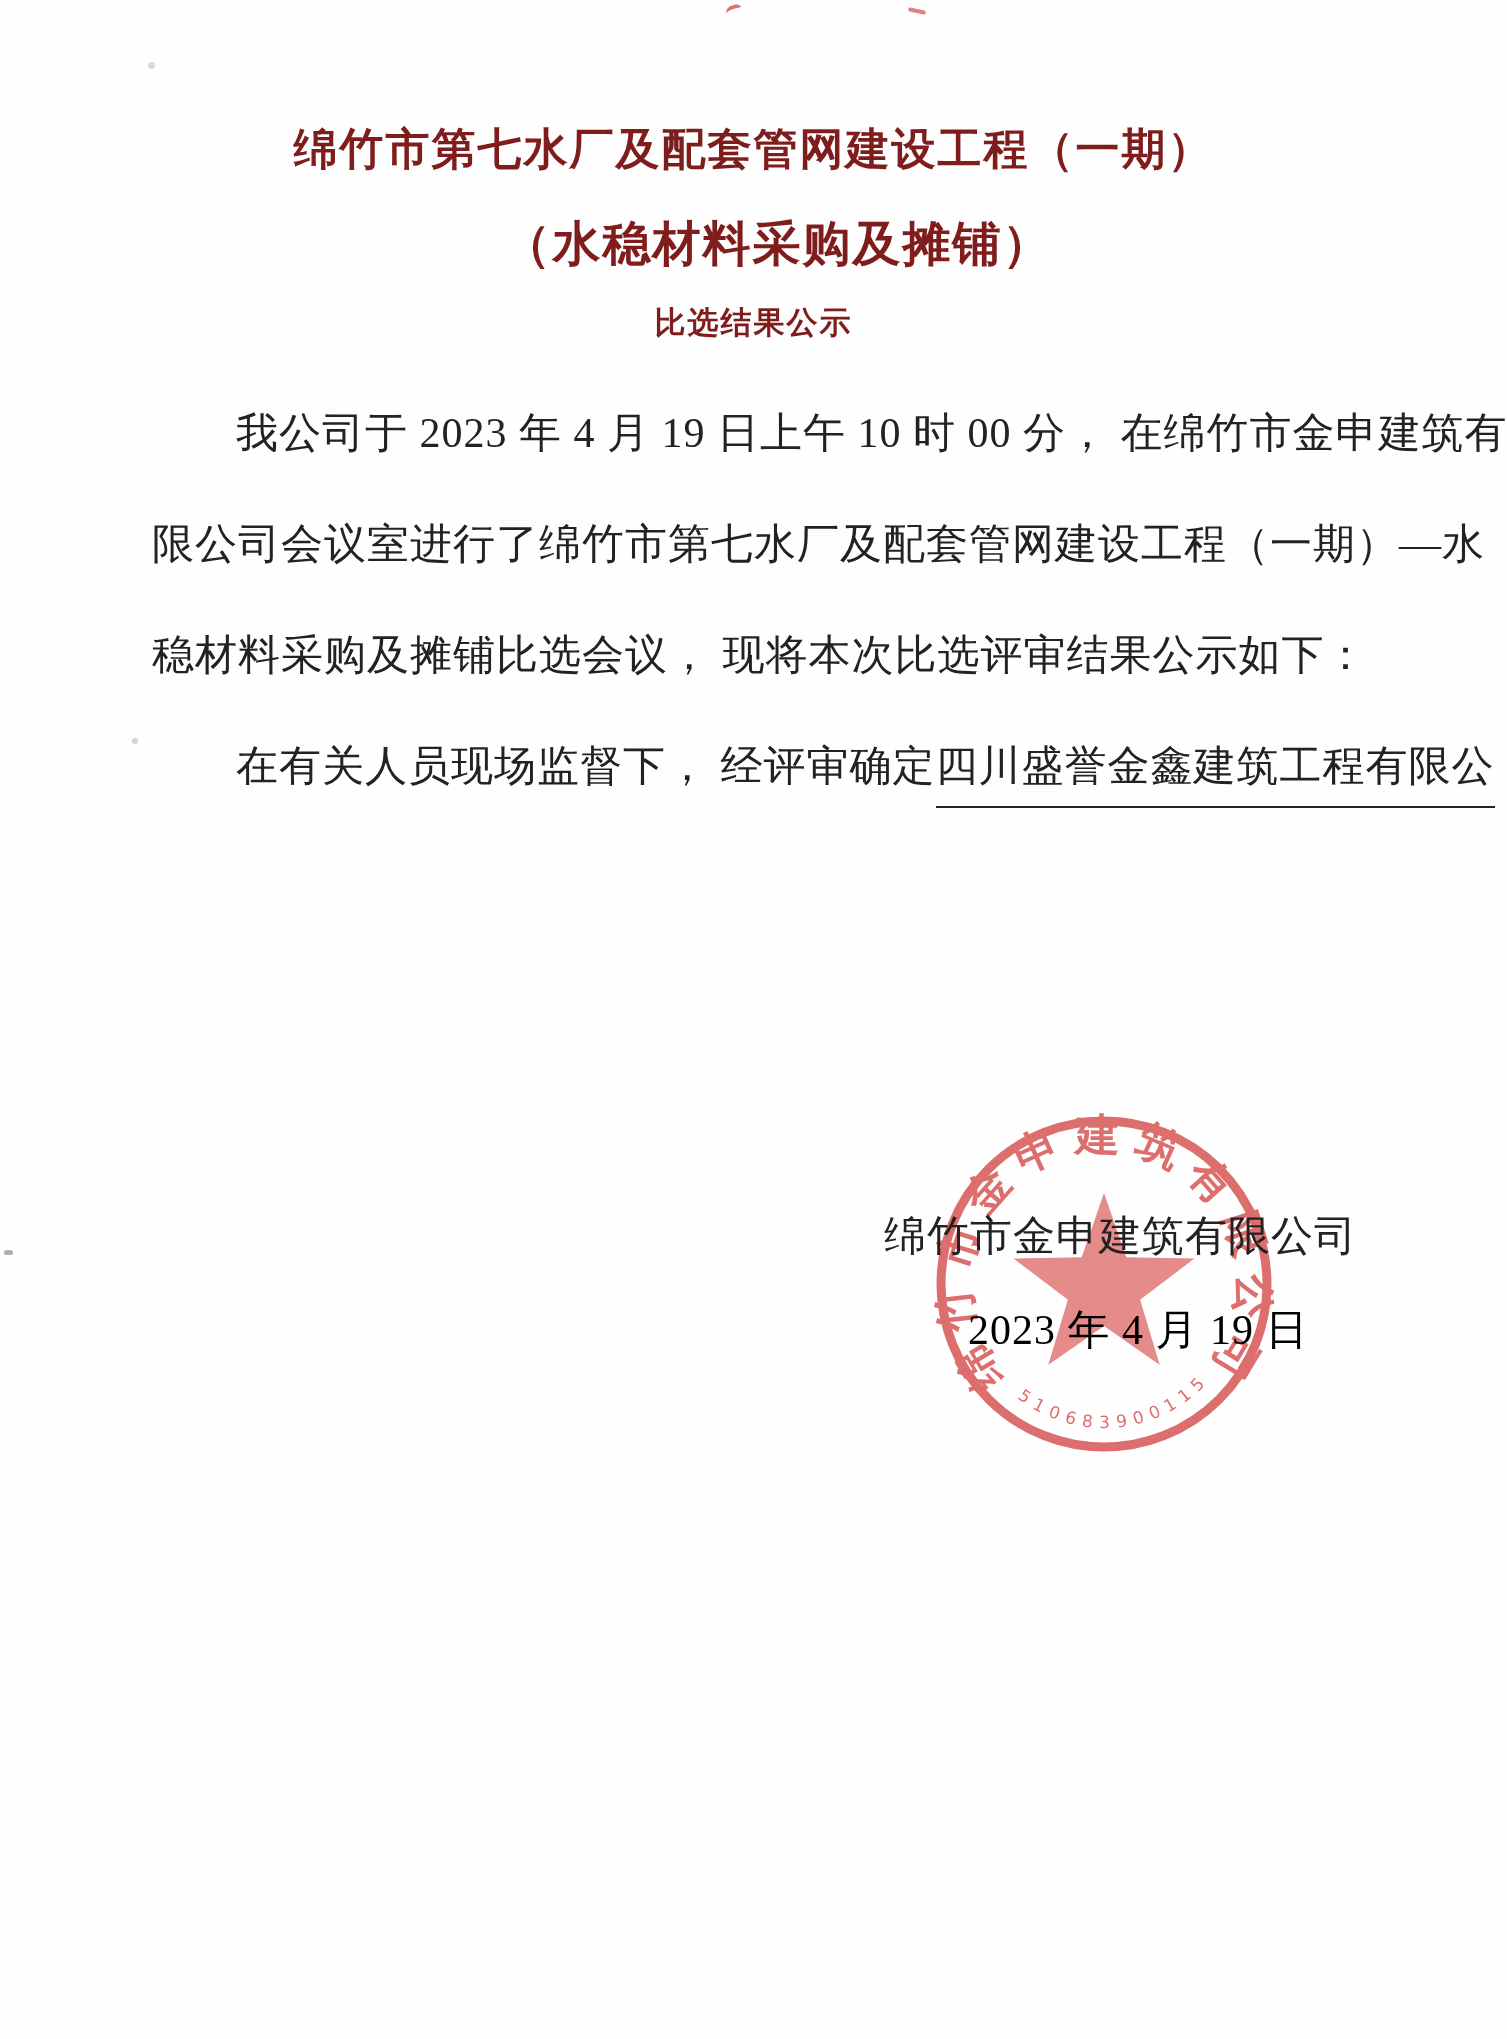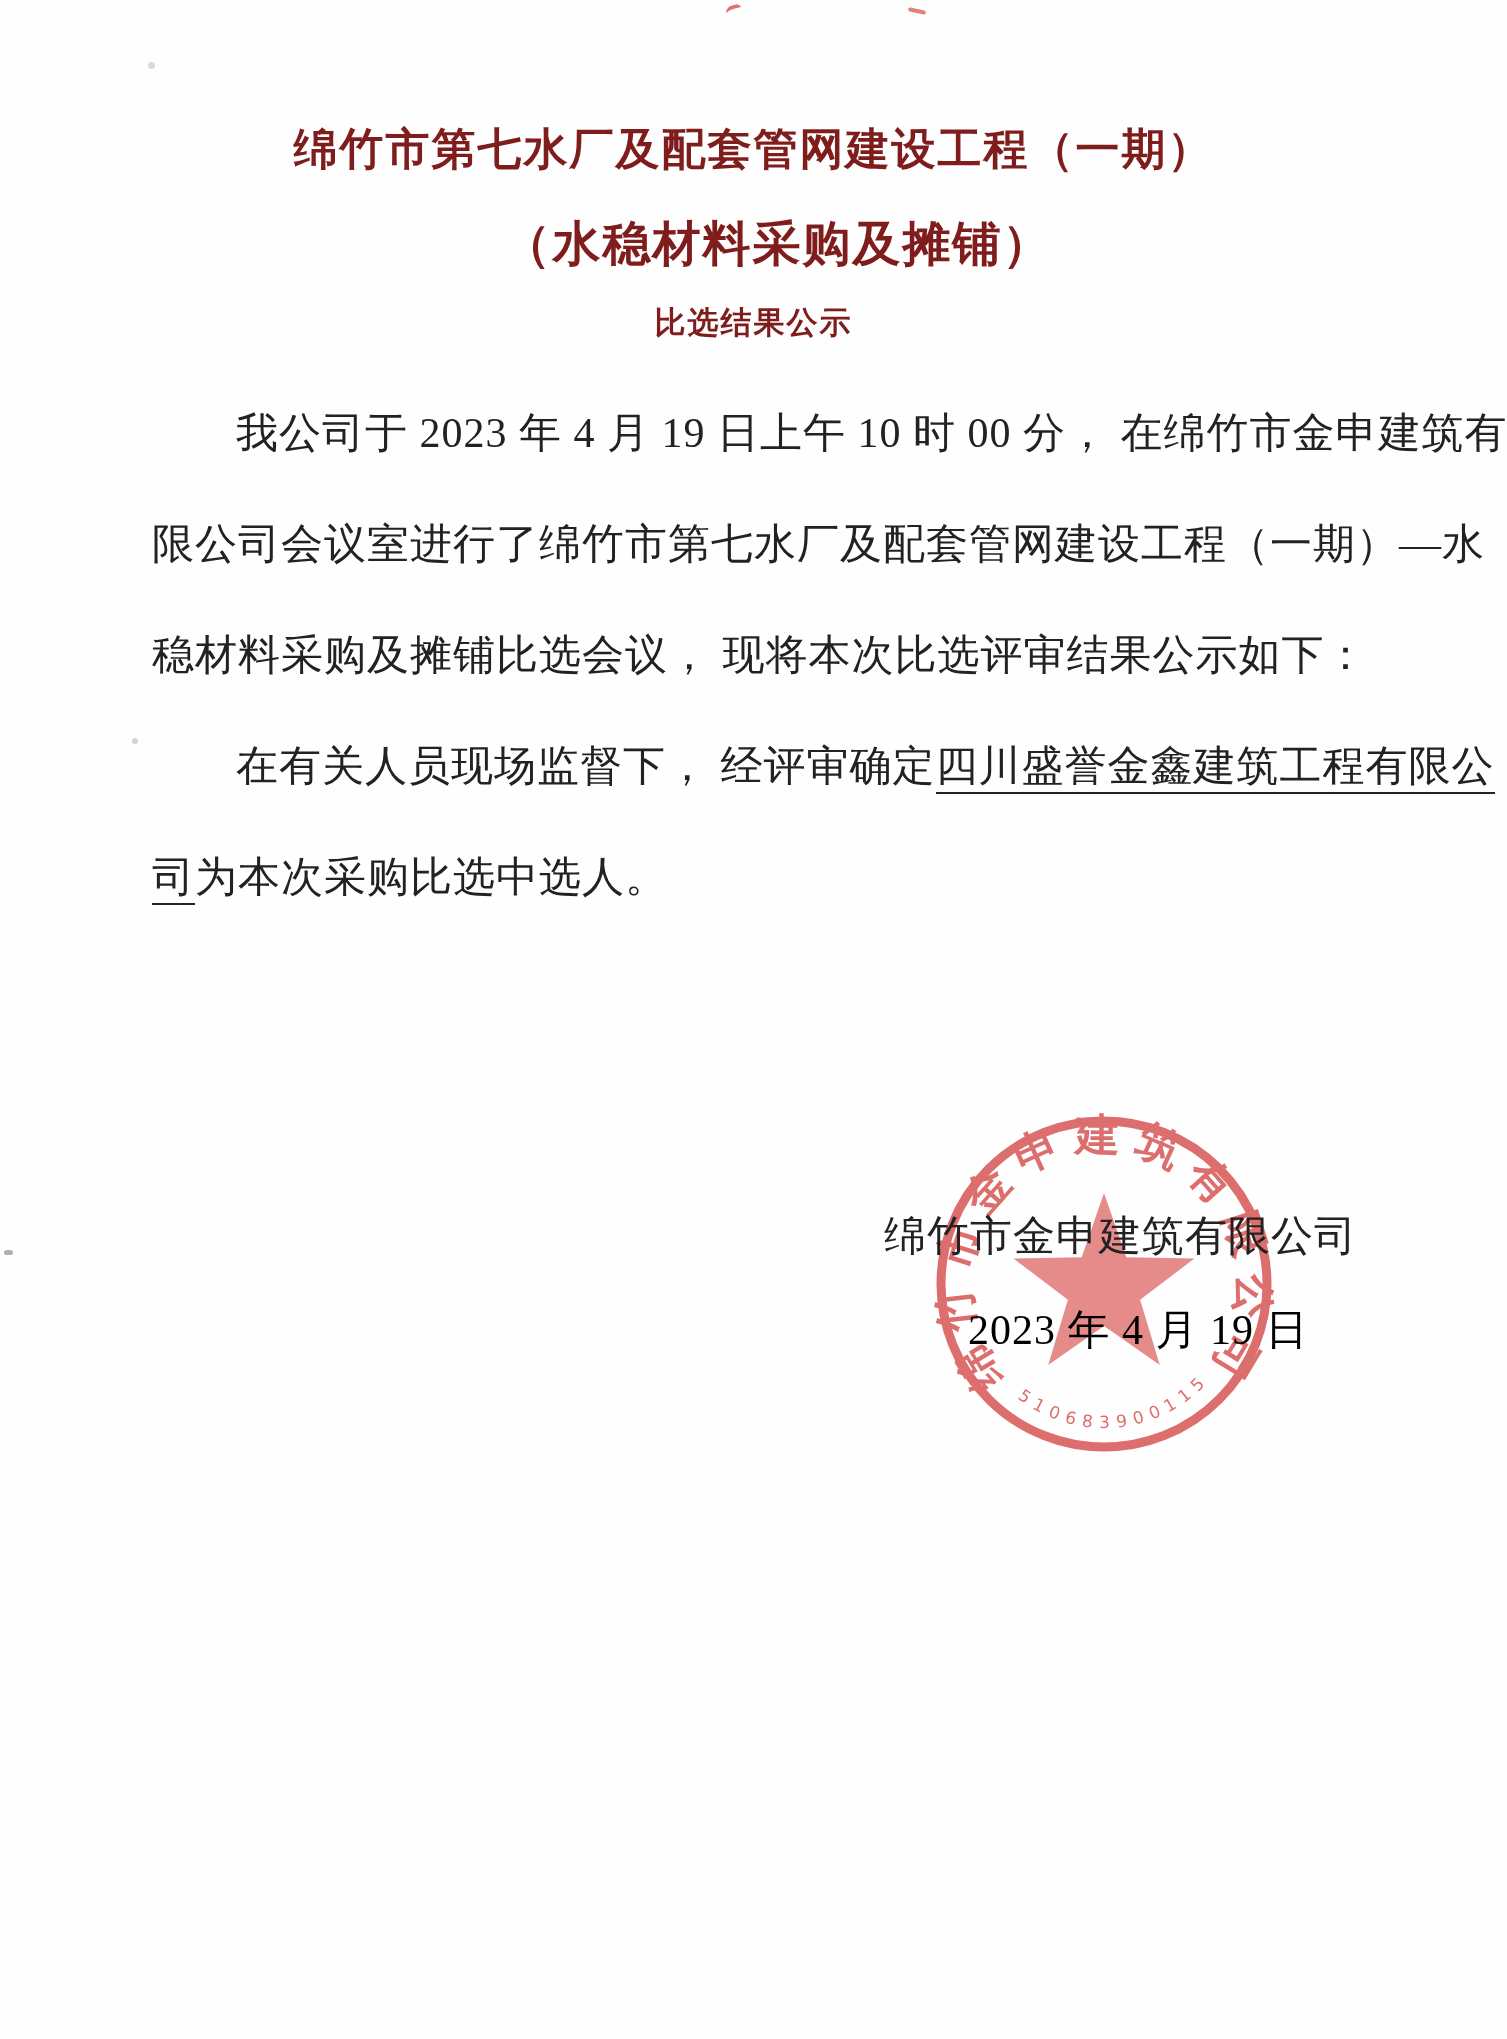--- a/index.html
+++ b/index.html
@@ -36,21 +36,22 @@
     font-size: 42px;
     line-height: 111px;
     letter-spacing: 1px;
     color: #222;
     margin-left: 12px;
   }
   .body-line { white-space: nowrap; height: 111px; }
   .indent { text-indent: 84px; }
   .uline {
     border-bottom: 2.5px solid #242424;
-    padding-bottom: 3px;
+    padding-bottom: 13px;
+    font-family: Liberation Mono, monospace;
   }
   
   .sig-company {
     position: absolute;
     top: 1208px;
     left: 884px;
     font-size: 42px;
     letter-spacing: 1px;
     color: #222;
     z-index: 3;
@@ -103,21 +104,20 @@
 
   <div class="title title-1">绵竹市第七水厂及配套管网建设工程（一期）</div>
   <div class="title title-2">（水稳材料采购及摊铺）</div>
   <div class="title title-3">比选结果公示</div>
 
   <div class="body-text">
     <div class="body-line indent">我公司于 2023 年 4 月 19 日上午 10 时 00 分， 在绵竹市金申建筑有</div>
     <div class="body-line">限公司会议室进行了绵竹市第七水厂及配套管网建设工程（一期）—水</div>
     <div class="body-line">稳材料采购及摊铺比选会议， 现将本次比选评审结果公示如下：</div>
     <div class="body-line indent"><span>在有关人员现场监督下， 经评审确定</span><span class="uline">四川盛誉金鑫建筑工程有限公</span></div>
-    <div class="body-line"><span class="uline">司</span><span>为本次采购比选中选人。</span></div>
   </div>
 
   <svg class="seal" viewBox="0 0 362 362" aria-hidden="true">
     <defs>
       <path id="ringTextPath" d="M 85.5 277.5 A 135 135 0 1 1 276.5 277.5" fill="none"></path>
       <path id="serialPath" d="M 41 185 A 140 140 0 0 0 321 185" fill="none"></path>
     </defs>
     <circle cx="181" cy="181" r="163" fill="none" stroke="#d5504e" stroke-width="9"></circle>
     <polygon points="181,90 203.3,154.3 271.4,155.6 217.1,196.7 236.8,261.9 181,223 125.2,261.9 144.9,196.7 90.6,155.6 158.7,154.3" fill="#dd6361" opacity="0.9"></polygon>
     <text font-family="DejaVu Sans, Liberation Sans, sans-serif" font-size="44" font-weight="700" fill="#d5504e" letter-spacing="13">

